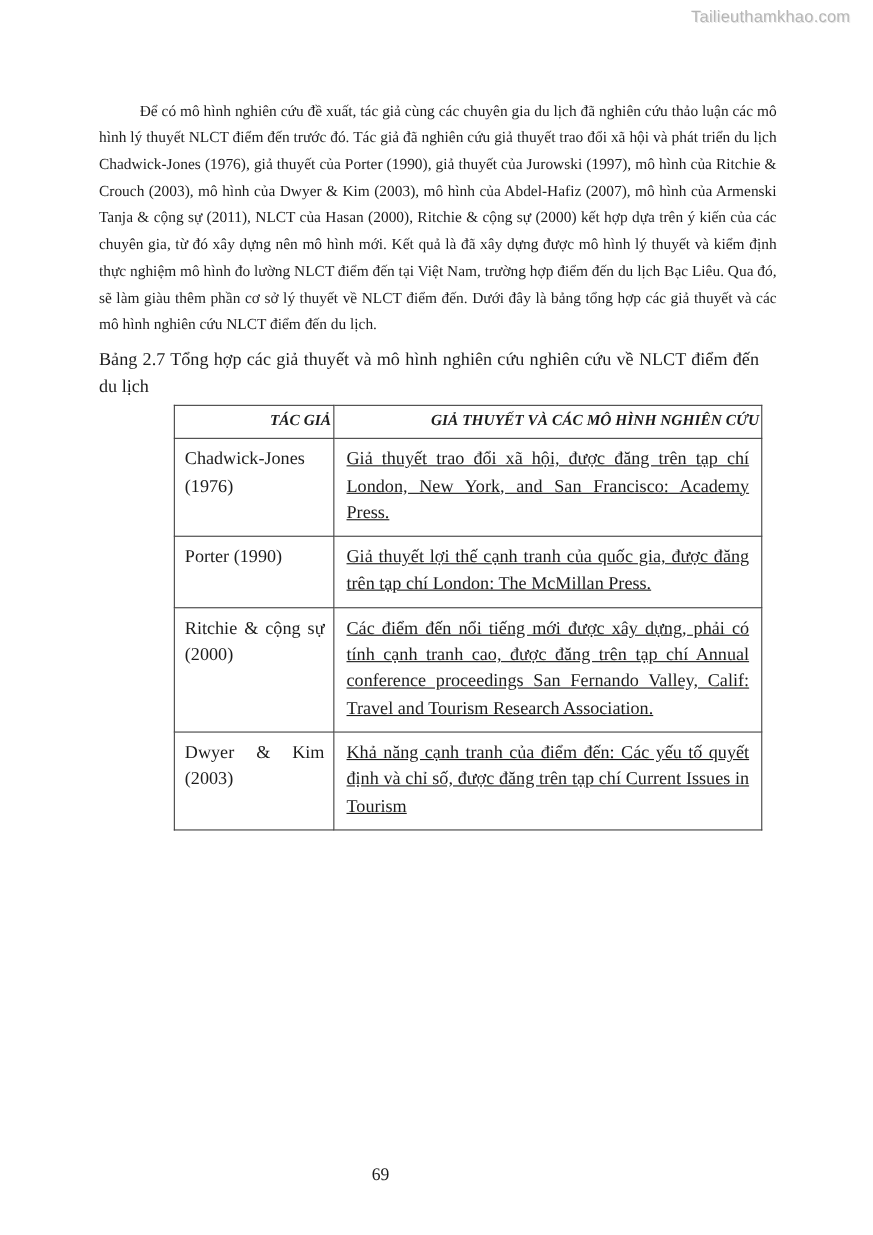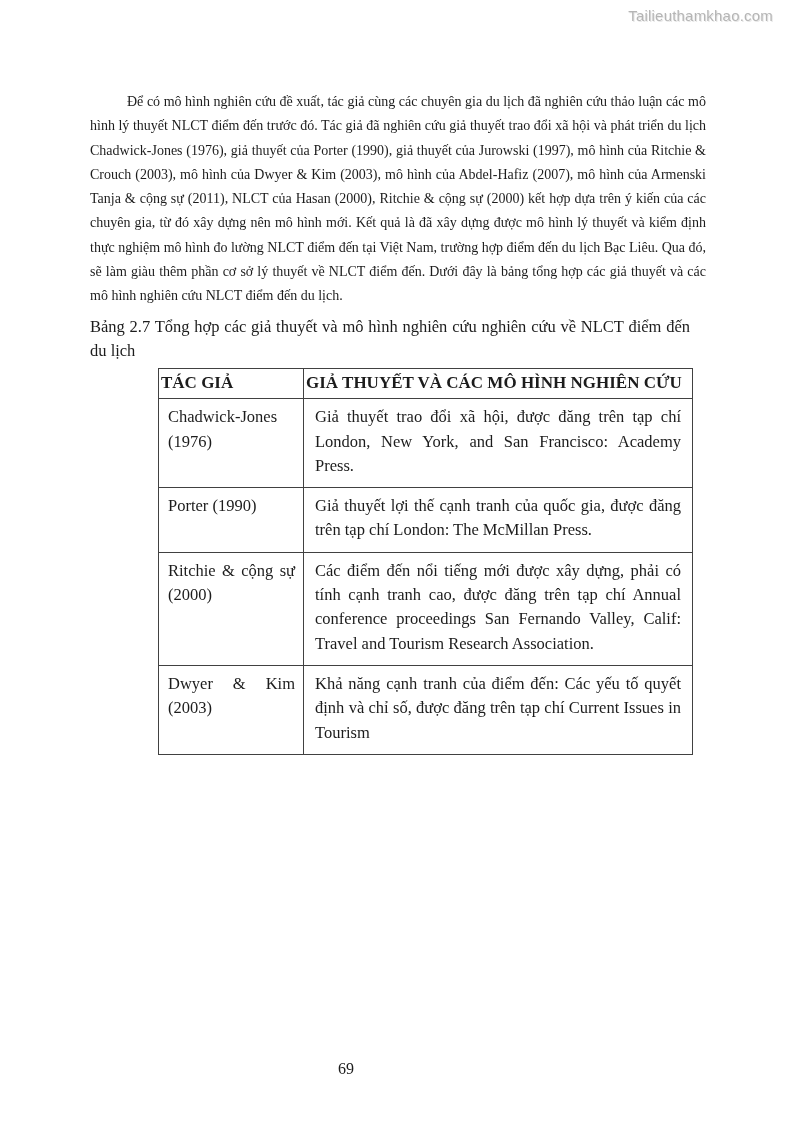--- a/index.html
+++ b/index.html
@@ -55,39 +55,41 @@
     width: 534px;
     font-size: 16.5px;
   }
   .doc-table col.c-author { width: 145px; }
   .doc-table col.c-desc  { width: 389px; }
   .doc-table th, .doc-table td {
     border: 1px solid var(--border);
   }
   .doc-table th {
     font-weight: bold;
-    text-align: left;
-    font-size: 17px;
+    text-align: right;
+    font-size: 14px;
     padding: 4px 2px 5px 2px;
     white-space: nowrap;
     overflow: hidden;
     line-height: 20px;
+    font-style: italic;
   }
   .doc-table td {
     vertical-align: top;
     line-height: 24.3px;
     padding: 6px 11px 9px 11px;
   }
   .doc-table td.author-cell {
     text-align: justify;
     padding: 6px 8px 9px 9px;
     margin-top: 24px;
   }
   .doc-table td.desc-cell {
     text-align: justify;
+    text-decoration: underline;
   }
   .page-number {
     position: absolute;
     left: 0;
     width: 692px;
     top: 1060px;
     text-align: center;
     font-size: 16px;
   }
 </style>

